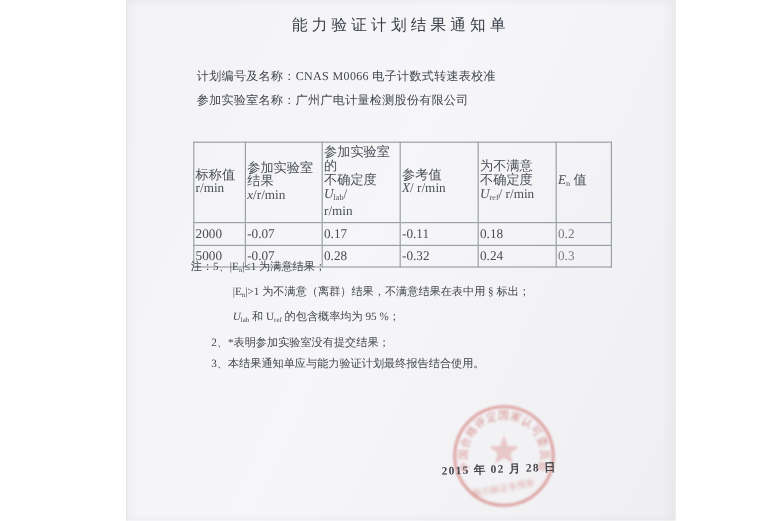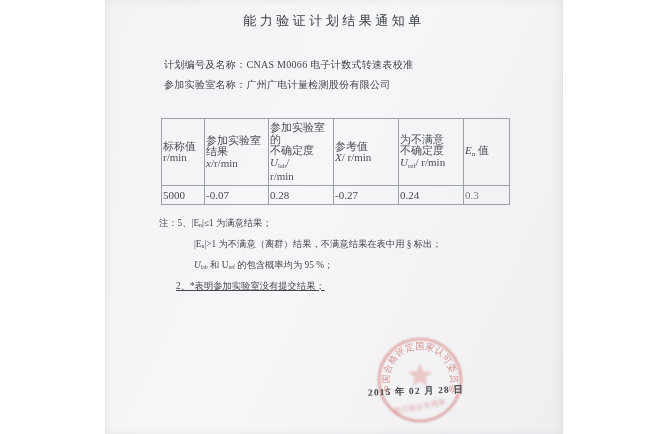--- a/index.html
+++ b/index.html
@@ -30,21 +30,21 @@
   }
   table.results th, table.results td { border:1px solid #9ba1a9; padding:0 1px; font-weight:normal; }
   table.results th { line-height:11.5px; padding-top:3px; padding-bottom:3px; color:#4a4e58; }
   table.results td { height:17.6px; }
   td.en-col { color:#787c86; }
   sub { font-size:0.62em; vertical-align:-0.25em; letter-spacing:0; }
   .it { font-style:italic; }
 
   .notes { position:absolute; left:53px; top:214px; font-size:9.3px; line-height:18.4px; color:#43464f; white-space:nowrap; }
   .notes .sub-line { margin-left:35px; }
-  .notes .item-line { margin-left:17px;text-decoration:underline; }
+  .notes .item-line { margin-left:17px; }
 
   .seal { position:absolute; left:259px; top:325px; width:110px; height:110px; }
   .seal-date {
     position:absolute; left:260px; top:385px; width:100px; text-align:center;
     font-size:9.5px; font-weight:600; letter-spacing:1.1px; color:#45474c;
     transform:rotate(-2deg); white-space:nowrap;
   }
 </style>
 </head>
 <body>
@@ -92,35 +92,44 @@
           <div>不确定度</div>
           <div><span class="it">U</span><sub>ref</sub><span>/ r/min</span></div>
         </th>
         <th>
           <span class="it">E</span><sub>n</sub><span> 值</span>
         </th>
       </tr>
     </thead>
     <tbody>
       <tr>
+        <td>2000</td>
+        <td>-0.07</td>
+        <td>0.17</td>
+        <td>-0.11</td>
+        <td>0.18</td>
+        <td class="en-col">0.2</td>
+      </tr>
+      <tr>
         <td>5000</td>
         <td>-0.07</td>
         <td>0.28</td>
-        <td>-0.27</td>
+        <td>-0.32</td>
         <td>0.24</td>
         <td class="en-col">0.3</td>
       </tr>
     </tbody>
   </table>
 
   <div class="notes soft">
     <div><span>注：5、|E</span><sub>n</sub><span>|≤1 为满意结果；</span></div>
     <div class="sub-line"><span>|E</span><sub>n</sub><span>|&gt;1 为不满意（离群）结果，不满意结果在表中用 § 标出；</span></div>
     <div class="sub-line"><span class="it">U</span><sub>lab</sub><span> 和 U</span><sub>ref</sub><span> 的包含概率均为 95 %；</span></div>
     <div class="item-line">2、*表明参加实验室没有提交结果；</div>
+    <div class="item-line">3、本结果通知单应与能力验证计划最终报告结合使用。</div>
   </div>
 
   <svg class="seal" viewBox="0 0 110 110" xmlns="http://www.w3.org/2000/svg">
     <circle cx="55" cy="55" r="41" fill="none" stroke="#cb5a54" stroke-width="2.6" opacity="0.5" style="filter:blur(0.8px)"></circle>
     <path id="sealArc" d="M 25.9,65.6 A 31,31 0 1,1 84.1,65.6" fill="none"></path>
     <text font-size="9" fill="#c75550" opacity="0.65" letter-spacing="0.5" style="filter:blur(0.7px)">
       <textPath href="#sealArc" startOffset="50%" text-anchor="middle">中国合格评定国家认可委员会</textPath>
     </text>
     <polygon points="55,38 58.23,46.55 67.36,46.98 60.23,52.70 62.64,61.52 55,56.5 47.36,61.52 49.77,52.70 42.64,46.98 51.77,46.55" fill="#cf5b55" opacity="0.28" style="filter:blur(1px)"></polygon>
     <text x="55" y="84" text-anchor="middle" font-size="7.5" fill="#c75550" opacity="0.5" transform="rotate(-10 55 84)" style="filter:blur(1.3px)">能力验证专用章</text>

